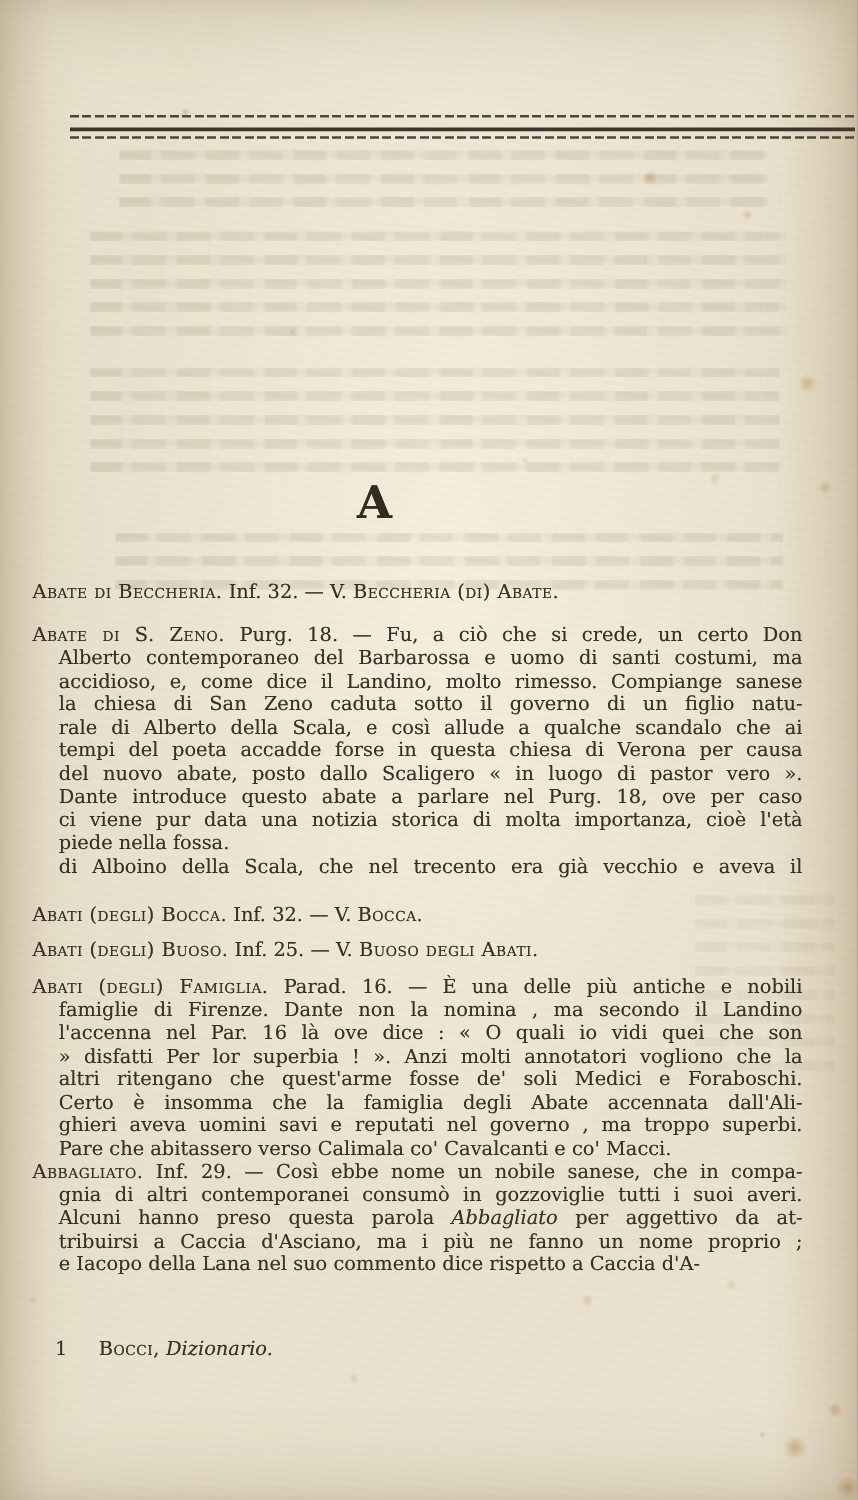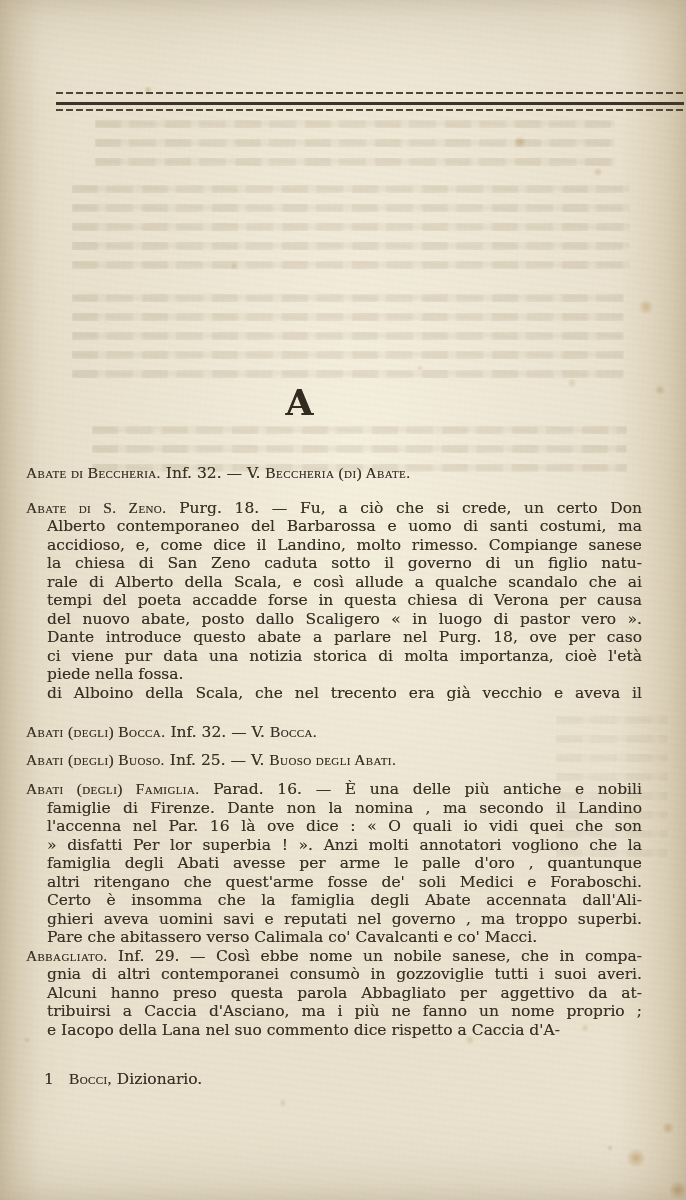--- a/index.html
+++ b/index.html
@@ -67,27 +67,27 @@
   .entry{margin:0;}
   .entry:nth-child(1){margin-top:2px;}
   .entry:nth-child(2){margin-top:16px;}
   .entry:nth-child(3){margin-top:21px;}
   .entry:nth-child(4){margin-top:9px;}
   .entry:nth-child(5){margin-top:11px;}
   .entry:nth-child(6){}
   .ln{margin-left:33px;text-align:justify;text-align-last:justify;white-space:normal;}
   .ln.first{margin-left:12px;}
   .ln.last{text-align-last:left;}
-  .sc{font-variant-caps:small-caps;letter-spacing:.4px;font-family:Liberation Serif, serif;}
-  .it{}
+  .sc{font-variant-caps:small-caps;letter-spacing:.4px;}
+  .it{font-style:italic;}
   
   .signature{position:absolute;top:1070px;left:0;width:628px;
     font-size:15.5px;line-height:18.5px;text-shadow:0 0 .45px rgba(58,47,38,.55);}
   .sig-num{position:absolute;left:44px;}
-  .sig-text{position:absolute;left:69px;}
+  .sig-text{position:absolute;left:79px;}
 </style>
 </head>
 <body>
 
 <div class="page">
   <div class="grain"></div>
   <div class="foxing"></div>
 
   <div class="rule dash r1"></div>
   <div class="rule solid r2"></div>
@@ -122,21 +122,20 @@
         <div class="ln first last"><span class="sc">Abati (degli) Bocca.</span><span> Inf. 32. — V. </span><span class="sc">Bocca.</span></div>
       </div>
       <div class="entry">
         <div class="ln first last"><span class="sc">Abati (degli) Buoso.</span><span> Inf. 25. — V. </span><span class="sc">Buoso degli Abati.</span></div>
       </div>
       <div class="entry">
         <div class="ln first"><span class="sc">Abati (degli) Famiglia.</span><span> Parad. 16. — È una delle più antiche e nobili</span></div>
         <div class="ln"><span>famiglie di Firenze. Dante non la nomina , ma secondo il Landino</span></div>
         <div class="ln"><span>l'accenna nel Par. 16 là ove dice : « O quali io vidi quei che son</span></div>
         <div class="ln"><span>» disfatti Per lor superbia ! ». Anzi molti annotatori vogliono che la</span></div>
-        <div class="ln"><span>famiglia degli Abati avesse per arme le palle d'oro , quantunque</span></div>
         <div class="ln"><span>altri ritengano che quest'arme fosse de' soli Medici e Foraboschi.</span></div>
         <div class="ln"><span>Certo è insomma che la famiglia degli Abate accennata dall'Ali-</span></div>
         <div class="ln"><span>ghieri aveva uomini savi e reputati nel governo , ma troppo superbi.</span></div>
         <div class="ln last"><span>Pare che abitassero verso Calimala co' Cavalcanti e co' Macci.</span></div>
       </div>
       <div class="entry">
         <div class="ln first"><span class="sc">Abbagliato.</span><span> Inf. 29. — Così ebbe nome un nobile sanese, che in compa-</span></div>
         <div class="ln"><span>gnia di altri contemporanei consumò in gozzoviglie tutti i suoi averi.</span></div>
         <div class="ln"><span>Alcuni hanno preso questa parola </span><span class="it">Abbagliato</span><span> per aggettivo da at-</span></div>
         <div class="ln"><span>tribuirsi a Caccia d'Asciano, ma i più ne fanno un nome proprio ;</span></div>

